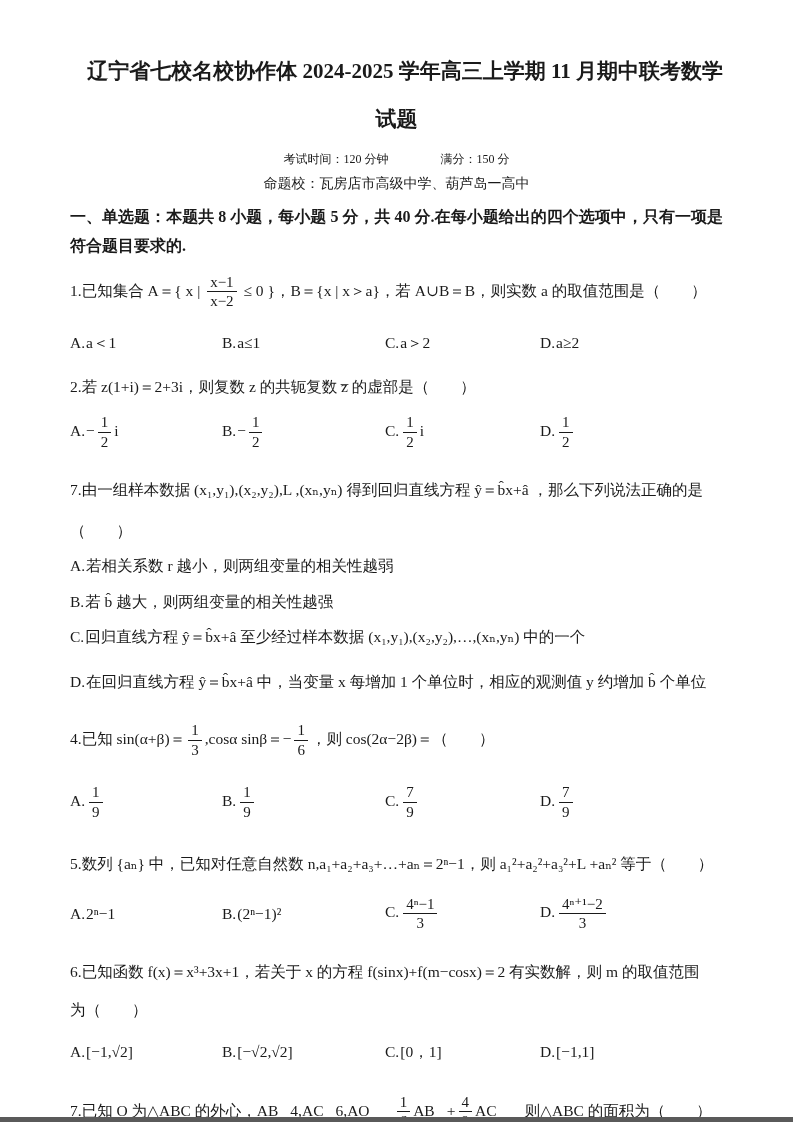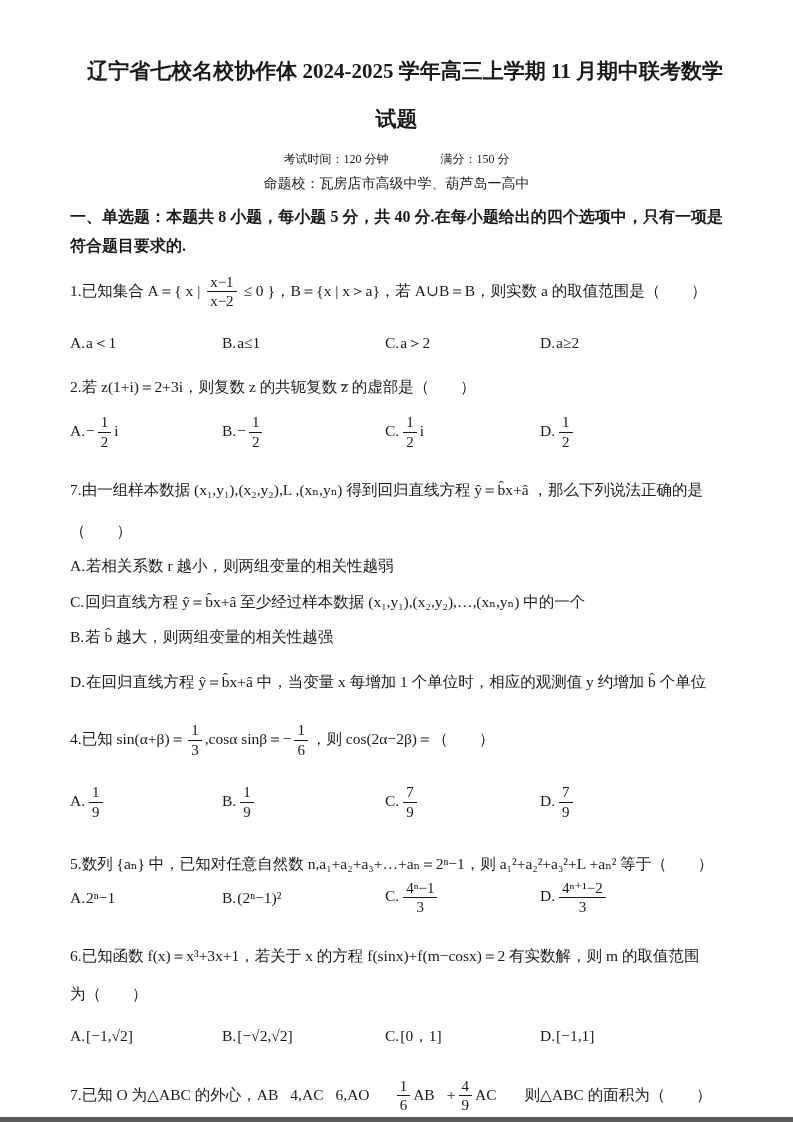--- a/index.html
+++ b/index.html
@@ -30,21 +30,21 @@
   .options.row .option:nth-child(4){flex:1;}
   
   .options.list .option{display:block;margin-top:12px;line-height:1.5;}
   .opt-label{margin-right:1px;}
   
   #q1{margin-top:12px;}   #q1 .options{margin-top:22px;}
   #q2{margin-top:20px;}   #q2 .options{margin-top:14px;}
   #q3{margin-top:26px;}   #q3 .stem2{margin-top:16px;} #q3 .options{margin-top:2px;}
   #q3 .options .option:last-child{margin-top:22px;}
   #q4{margin-top:28px;}   #q4 .options{margin-top:24px;}
-  #q5{margin-top:30px;}   #q5 .options{margin-top:2px;}
+  #q5{margin-top:30px;}   #q5 .options{margin-top:18px;}
   #q6{margin-top:26px;}   #q6 .stem2{margin-top:14px;} #q6 .options{margin-top:20px;}
   #q7{margin-top:30px;}
   .bottom-bar{position:absolute;left:0;bottom:0;width:793px;height:5px;background:#5a5a5a;}
 </style>
 </head>
 <body>
 
 <div class="page">
   <div class="title-line1">辽宁省七校名校协作体 2024-2025 学年高三上学期 11 月期中联考数学</div>
   <div class="title-line2">试题</div>
@@ -100,25 +100,25 @@
 
   <div class="question" id="q3">
     <div class="stem math">7.由一组样本数据 (x₁,y₁),(x₂,y₂),L ,(xₙ,yₙ) 得到回归直线方程 ŷ＝b̂x+â ，那么下列说法正确的是</div>
     <div class="stem2 math">（　　）</div>
     <div class="options list">
   <div class="option">
     <span class="opt-label">A.</span><span class="opt-math math">若相关系数 r 越小，则两组变量的相关性越弱</span>
   </div>
 
   <div class="option">
-    <span class="opt-label">C.</span><span class="opt-math math">回归直线方程 ŷ＝b̂x+â 至少经过样本数据 (x₁,y₁),(x₂,y₂),…,(xₙ,yₙ) 中的一个</span>
+    <span class="opt-label">B.</span><span class="opt-math math">若 b̂ 越大，则两组变量的相关性越强</span>
   </div>
 
   <div class="option">
-    <span class="opt-label">B.</span><span class="opt-math math">若 b̂ 越大，则两组变量的相关性越强</span>
+    <span class="opt-label">C.</span><span class="opt-math math">回归直线方程 ŷ＝b̂x+â 至少经过样本数据 (x₁,y₁),(x₂,y₂),…,(xₙ,yₙ) 中的一个</span>
   </div>
 
   <div class="option">
     <span class="opt-label">D.</span><span class="opt-math math">在回归直线方程 ŷ＝b̂x+â 中，当变量 x 每增加 1 个单位时，相应的观测值 y 约增加 b̂ 个单位</span>
   </div>
 </div>
   </div>
 
   <div class="question" id="q4">
     <div class="stem math">4.已知 sin(α+β)＝<span class="frac"><span class="num">1</span><span class="den">3</span></span>,cosα sinβ＝−<span class="frac"><span class="num">1</span><span class="den">6</span></span>，则 cos(2α−2β)＝（　　）</div>

